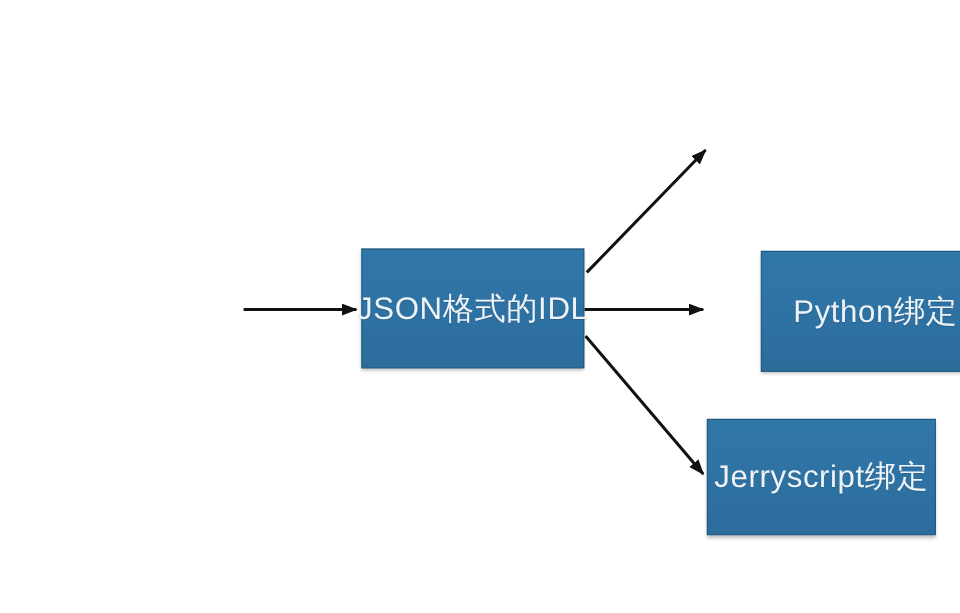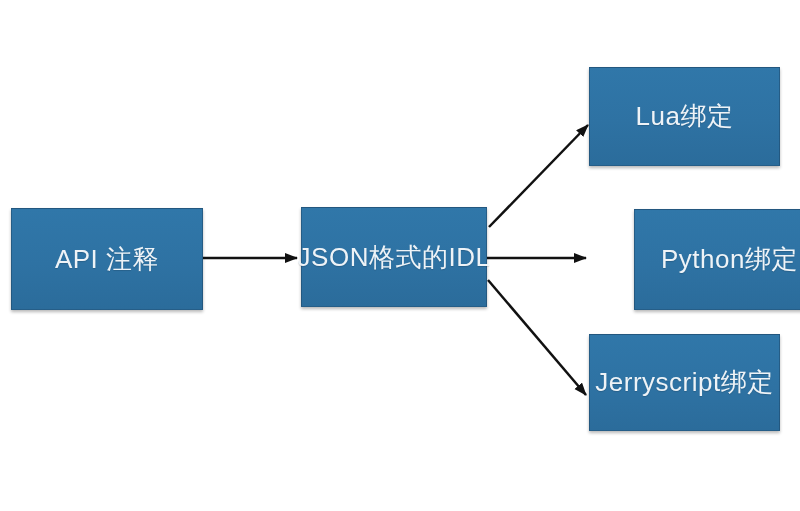--- a/index.html
+++ b/index.html
@@ -31,21 +31,21 @@
     letter-spacing: 0.5px;
     white-space: nowrap;
     text-align: center;
     text-shadow: 0 1px 1px rgba(0,0,0,0.15);
   }
   
   .node-api          { left: 11px;  top: 208px; width: 192px; height: 102px; }
   .node-idl          { left: 301px; top: 207px; width: 186px; height: 100px; justify-content: center; }
   .node-lua          { left: 589px; top: 67px;  width: 191px; height: 99px;  }
   .node-python       { left: 589px; top: 209px; width: 191px; height: 101px; margin-left: 45px; }
-  .node-jerryscript  { left: 589px; top: 334px; width: 191px; height: 97px;  }
+  .node-jerryscript  { left: 589px; top: 349px; width: 191px; height: 97px;  }
   .edges-layer {
     position: absolute;
     left: 0; top: 0;
     width: 800px;
     height: 511px;
     pointer-events: none;
   }
 </style>
 </head>
 <body>
@@ -57,31 +57,25 @@
       <marker id="arrowhead" markerUnits="userSpaceOnUse" markerWidth="16" markerHeight="12" refX="12" refY="5" orient="auto">
         <path d="M0,0 L13,5 L0,10 Z" fill="#111111"></path>
       </marker>
     </defs>
     <line x1="203" y1="258" x2="297" y2="258" stroke="#111111" stroke-width="2.5" marker-end="url(#arrowhead)"></line>
     <line x1="489" y1="227" x2="588" y2="125" stroke="#111111" stroke-width="2.5" marker-end="url(#arrowhead)"></line>
     <line x1="487" y1="258" x2="586" y2="258" stroke="#111111" stroke-width="2.5" marker-end="url(#arrowhead)"></line>
     <line x1="488" y1="280" x2="586" y2="395" stroke="#111111" stroke-width="2.5" marker-end="url(#arrowhead)"></line>
   </svg>
 
-  <div class="node node-api">
-    <span class="label">API 注释</span>
-  </div>
 
   <div class="node node-idl">
     <span class="label">JSON格式的IDL</span>
   </div>
 
-  <div class="node node-lua">
-    <span class="label">Lua绑定</span>
-  </div>
 
   <div class="node node-python">
     <span class="label">Python绑定</span>
   </div>
 
   <div class="node node-jerryscript">
     <span class="label">Jerryscript绑定</span>
   </div>
 
 </div>

